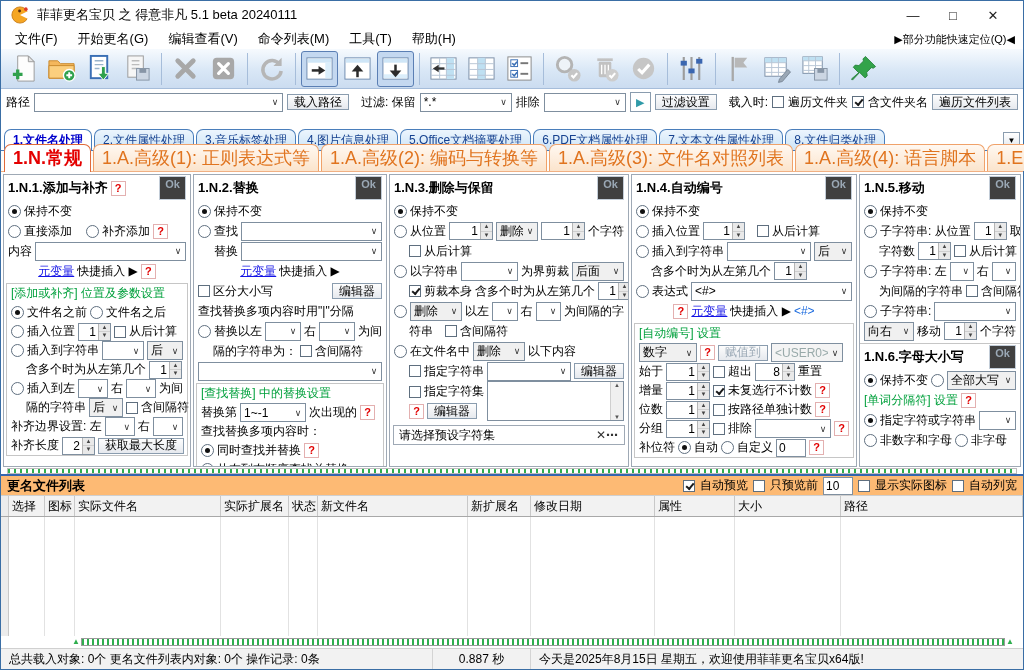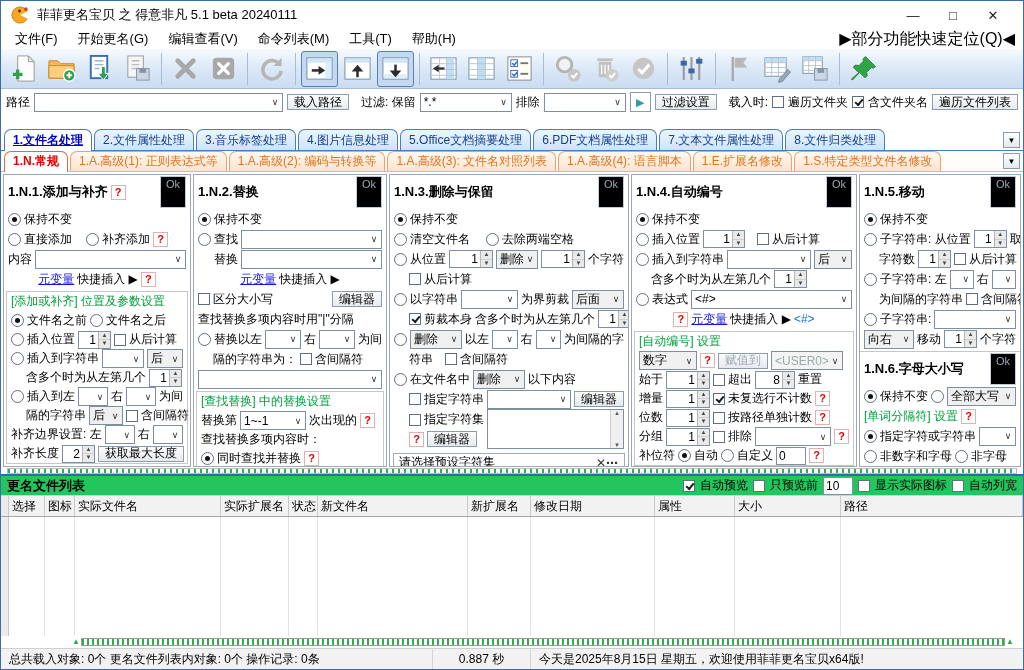--- a/index.html
+++ b/index.html
@@ -6,21 +6,21 @@
 html,body{width:1024px;height:670px;overflow:hidden}
 body{font-family:"Liberation Sans","DejaVu Sans",sans-serif;font-size:12px;color:#000;background:#fff}
 .win{width:1024px;height:670px;border:1px solid #3a6ea5;display:flex;flex-direction:column;background:#fff}
 
 .titlebar{height:28px;flex:none;display:flex;align-items:center;gap:8px;padding:0 10px;background:#fff}
 .title{font-size:13px}
 .winbtns{margin-left:auto;display:flex;gap:0;color:#222}
 .winbtns span{width:40px;text-align:center;font-size:13px;cursor:default}
 .menubar{height:20px;flex:none;display:flex;align-items:center;padding:0 4px;font-size:13px}
 .menubar .mi{padding:1px 10px}
-.quickloc{margin-left:auto;font-size:16px;padding-right:4px}
+.quickloc{margin-left:auto;font-size:11px;padding-right:4px}
 
 .toolbar{height:40px;flex:none;display:flex;align-items:center;gap:1px;padding:0 4px;background:linear-gradient(#f6fafe,#d9e7f6 55%,#cbdcf0);border-bottom:1px solid #a6bdda}
 .tbtn{width:37px;height:36px;flex:none;display:flex;align-items:center;justify-content:center;border-radius:3px;border:1px solid transparent}
 .tbtn.pressed{background:#c4d8f0;border-color:#5b7fb4}
 .tbtn svg{width:29px;height:29px}
 .tsep{width:1px;height:32px;background:#a6bdda;margin:0 4px;flex:none}
 
 .pathbar{height:26px;flex:none;display:flex;align-items:center;gap:4px;padding:2px 5px;white-space:nowrap}
 .combo{display:inline-flex;align-items:center;border:1px solid #7f8f9f;background:#fff;height:19px;min-width:34px}
 .combo .val{flex:1;padding:0 3px;overflow:hidden;white-space:nowrap;text-align:left}
@@ -31,28 +31,28 @@
 .playbtn{width:21px;height:20px;border:1px solid #8a9cae;background:#fff;display:flex;align-items:center;justify-content:center;color:#2f9aa8;font-size:11px}
 .rd{width:13px;height:13px;border:1px solid #5f6f7f;border-radius:50%;background:#fff;flex:none;position:relative;display:inline-block}
 .rd.on::after{content:"";position:absolute;left:3px;top:3px;width:5px;height:5px;border-radius:50%;background:#111}
 .cbx{width:12px;height:12px;border:1px solid #5f6f7f;background:#fff;flex:none;position:relative;display:inline-block}
 .cbx.on::after{content:"";position:absolute;left:2px;top:2px;width:6px;height:3px;border-left:2px solid #1a1a1a;border-bottom:2px solid #1a1a1a;transform:rotate(-50deg)}
 
 .tabs1{height:36px;flex:none;display:flex;align-items:flex-end;padding:0 3px;border-bottom:1px solid #4a7ebb;background:#fff}
 .tab1{padding:2px 8px 1px;margin-right:2px;border:1px solid #4a7ebb;border-bottom:none;border-radius:7px 7px 0 0;background:linear-gradient(#ecf5fd,#cde4f7);color:#16418f;font-size:12px;white-space:nowrap}
 .tab1.active{background:#fff;color:#0000cc;font-weight:bold;text-decoration:underline;margin-bottom:-1px;padding-bottom:2px}
 .tabs2{height:21px;flex:none;display:flex;align-items:flex-end;padding:0 3px;border-bottom:1px solid #f0b083;background:#fffdf9}
-.tab2{padding:1px 8px;margin-right:2px;border:1px solid #f0a26a;border-bottom:none;border-radius:7px 7px 0 0;background:linear-gradient(#fff8f1,#fbe4cc);color:#e0741f;font-size:12px;white-space:nowrap}
+.tab2{padding:1px 8px;margin-right:2px;border:1px solid #f0a26a;border-bottom:none;border-radius:7px 7px 0 0;background:linear-gradient(#fff8f1,#fbe4cc);color:#e0741f;font-size:18px;white-space:nowrap}
 .tab2.active{background:#fff;color:#e40000;font-weight:bold;border-color:#e06a3a;margin-bottom:-1px;padding-bottom:2px}
 .tabmore{margin-left:auto;width:17px;height:16px;border:1px solid #8a9cae;background:linear-gradient(#fff,#e4e9ef);font-size:8px;display:flex;align-items:center;justify-content:center;margin-bottom:2px}
 
 .panels{height:295px;flex:none;display:flex;gap:2px;padding:2px 2px 0}
 .panel{border:1px solid #9fa9b5;background:#fff;display:flex;flex-direction:column;overflow:hidden}
 .ph{display:flex;align-items:center;gap:3px;padding:1px 4px;font-weight:bold;font-size:13px;white-space:nowrap}
-.ok{margin-left:auto;height:32px;line-height:14px;padding:0 5px;border:1px solid #c3cdd8;color:#9aa8b5;background:#000000;font-size:11px;font-weight:normal}
+.ok{margin-left:auto;height:24px;line-height:14px;padding:0 5px;border:1px solid #c3cdd8;color:#9aa8b5;background:#404040;font-size:11px;font-weight:bold}
 .q{width:15px;height:15px;line-height:13px;text-align:center;border:1px solid #e3b0b0;background:#fff;color:#e20000;font-weight:bold;font-size:11px;flex:none}
 .r{display:flex;align-items:center;gap:3px;padding:0 4px;min-height:20px;white-space:nowrap;font-size:12px}
 .r.c{justify-content:center}
 .ind{margin-left:15px}
 .g{color:#00a03c}
 .link{color:#1414e6;text-decoration:underline}
 .gb{border:1px solid #c6c6c6;margin:2px 2px 1px;padding:0}
 .gb .r{min-height:19px}
 .spin{display:inline-flex;align-items:stretch;border:1px solid #7f8f9f;background:#fff;height:18px;flex:none}
 .spin .v{min-width:19px;padding:0 2px;text-align:right;line-height:16px}
@@ -62,21 +62,21 @@
 .inp{height:18px;border:1px solid #7f8f9f;padding:0 2px;font-size:12px;font-family:inherit}
 .fill{flex:1;min-width:20px}
 .ta{flex:1;border:1px solid #7f8f9f;background:#fff;height:40px;display:flex}
 .ta .sb{margin-left:auto;width:13px;border-left:1px solid #cfcfcf;background:#f0f0f0;display:flex;flex-direction:column;justify-content:space-between;font-size:6px;text-align:center;color:#555}
 .preset{display:flex;align-items:center;border:1px solid #9fa9b5;margin:2px 3px;padding:0 5px;height:20px;background:#fff}
 .preset .px{margin-left:auto;font-weight:bold;color:#333}
 .preset .pm{letter-spacing:1px;color:#333;font-weight:bold}
 
 .split{height:6px;flex:none;margin:1px 6px 0 6px;background:repeating-linear-gradient(90deg,#2fae4e 0 2px,#fff 2px 6px);border:1px solid #bcbcbc;position:relative}
 
-.listbar{height:22px;flex:none;display:flex;align-items:center;gap:5px;padding:0 6px;background:#22c55e;border-top:2px solid #3566b0;border-bottom:1px solid #cfcfcf;white-space:nowrap}
+.listbar{height:22px;flex:none;display:flex;align-items:center;gap:5px;padding:0 6px;background:#fdba74;border-top:2px solid #3566b0;border-bottom:1px solid #cfcfcf;white-space:nowrap}
 .listbar .lt{font-weight:bold;font-size:13px}
 .listbar .rgrp{margin-left:auto;display:flex;align-items:center;gap:5px}
 .thead{height:21px;flex:none;display:flex;background:#f2f2f2;border-bottom:1px solid #a8a8a8}
 .th{border-right:1px solid #c8c8c8;padding:2px 3px;font-size:12px;overflow:hidden;white-space:nowrap}
 .tbody{flex:1;display:flex;background:#fff}
 .td{border-right:1px solid #e2e2e2;height:100%}
 .gut{background:#ececec;border-right:1px solid #c8c8c8}
 
 .striprow{height:12px;flex:none;display:flex;align-items:center;padding:1px 8px 1px 70px}
 .striprow .bar{flex:1;height:8px;border:1px solid #9a9a9a;background:repeating-linear-gradient(90deg,#2fae4e 0 2px,#fff 2px 5px);position:relative}
@@ -560,27 +560,20 @@
       <div class="ph">
           <span>1.N.3.删除与保留</span>
           <span class="ok">Ok</span>
         </div>
       <div class="r">
           <span class="rd on"></span>
           <span>保持不变</span>
         </div>
       <div class="r">
           <span class="rd"></span>
-          <span>清空文件名</span>
-          <span style="width:10px"></span>
-          <span class="rd"></span>
-          <span>去除两端空格</span>
-        </div>
-      <div class="r">
-          <span class="rd"></span>
           <span>从位置</span>
           <span class="spin">
             <span class="v" style="min-width:30px">1</span>
             <span class="ud">
               <i>▲</i>
               <i>▼</i>
             </span>
           </span>
           <span class="combo drop" style="width:52px">
             <span class="val">删除</span>

